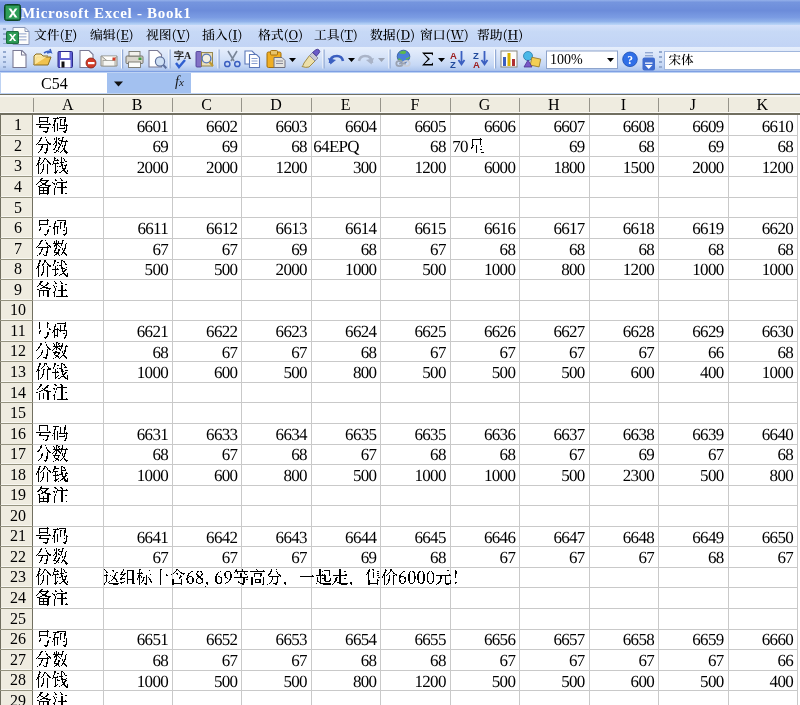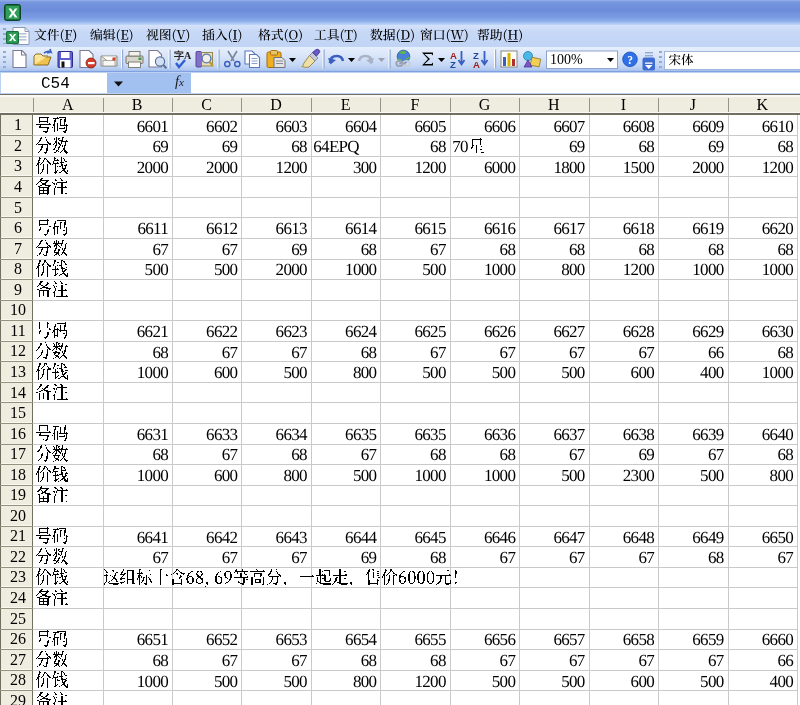--- a/index.html
+++ b/index.html
@@ -6,34 +6,35 @@
 #title{position:absolute;left:0;top:0;width:800px;height:25px;
 background:linear-gradient(#95b1ea 0%,#7595de 9%,#6c8cda 42%,#7b9ce3 70%,#90b1ea 86%,#accaf3 94%,#bdd7f8 100%);}
 #title .txt{position:absolute;left:21px;top:5px;color:#fff;font-family:"Liberation Serif",serif;font-weight:bold;font-size:15px;letter-spacing:0.7px;white-space:pre}
 #menubar{position:absolute;left:0;top:25px;width:800px;height:22px;background:linear-gradient(#d6e1fa 0%,#c7d9f6 30%,#c2d4f5 100%)}
 #toolbar{position:absolute;left:0;top:47px;width:800px;height:25px;
 background:linear-gradient(#e7effc 0%,#d9e5f9 35%,#c6d8f5 72%,#b2c9ef 90%,#a3bbe9 97%,#96afe2 100%);
 border-bottom:0px}
 #fbar{position:absolute;left:0;top:72px;width:800px;height:22px;background:#bdd2f3}
 #fbar .edge{position:absolute;left:0;top:-1.5px;width:800px;height:1.5px;background:#7fa0e3}
 #namebox{position:absolute;left:1px;top:1px;width:106px;height:20px;background:#fff;border:1px solid #fff}
-#namebox span{position:absolute;left:39px;top:1px;font-family:Liberation Mono, monospace;font-size:16px;color:#000}
+#namebox span{position:absolute;left:39px;top:1px;font-family:Liberation Serif, serif;font-size:16px;color:#000}
 #nbdrop{position:absolute;left:107px;top:1px;width:84px;height:20px;background:#a3c1f0}
 #fxs{position:absolute;left:68px;top:0px;width:16px;height:20px;font-family:"Liberation Serif",serif;font-style:italic;font-weight:normal;font-size:14.5px;color:#1a1a1a}
 #formulafield{position:absolute;left:191px;top:1px;width:609px;height:20px;background:#fff}
 .grip{position:absolute;width:3px;background-image:repeating-linear-gradient(#93a9cf 0 2px,transparent 2px 5px)}
 #fontbox{position:absolute;left:663.5px;top:50.5px;width:136.5px;height:19px;background:#fff;border:1px solid #a0b6dc;border-right:none}
 </style></head><body>
 <div id="win">
 <div id="title">
       <svg width="18" height="18" viewBox="0 0 18 18" style="position:absolute;left:4px;top:4px">
 <rect x="0.5" y="0.5" width="16" height="16" rx="2" fill="#1a6e3c" stroke="#0c4424"></rect>
 <rect x="2" y="2" width="13" height="13" fill="#2e9e58"></rect>
 <path d="M4.5 4.5 l3.2 4.5 -3.2 4.5 h2.6 l1.9 -2.9 1.9 2.9 h2.6 l-3.2 -4.5 3.2 -4.5 h-2.6 l-1.9 2.9 -1.9 -2.9 z" fill="#fff"></path>
 </svg>
+      <span class="txt">Microsoft Excel - Book1</span>
     </div>
 <div id="menubar">
       <div class="grip" style="left:3px;top:3px;height:16px"></div>
       <svg width="30" height="20" viewBox="0 0 30 20" style="position:absolute;left:5px;top:1px">
 <path d="M8 1.5 h12 l4 4 v13 h-16 z" fill="#fdfdfb" stroke="#8a98b8" stroke-width="1"></path>
 <path d="M20 1.5 v4 h4" fill="none" stroke="#8a98b8" stroke-width="1"></path>
 <rect x="10.5" y="7" width="11" height="1.6" fill="#b8c4dc"></rect>
 <rect x="10.5" y="10" width="11" height="1.6" fill="#b8c4dc"></rect>
 <rect x="10.5" y="13" width="11" height="1.6" fill="#b8c4dc"></rect>
 <rect x="1" y="5" width="13" height="13" rx="1.5" fill="#1a6e3c"></rect>

